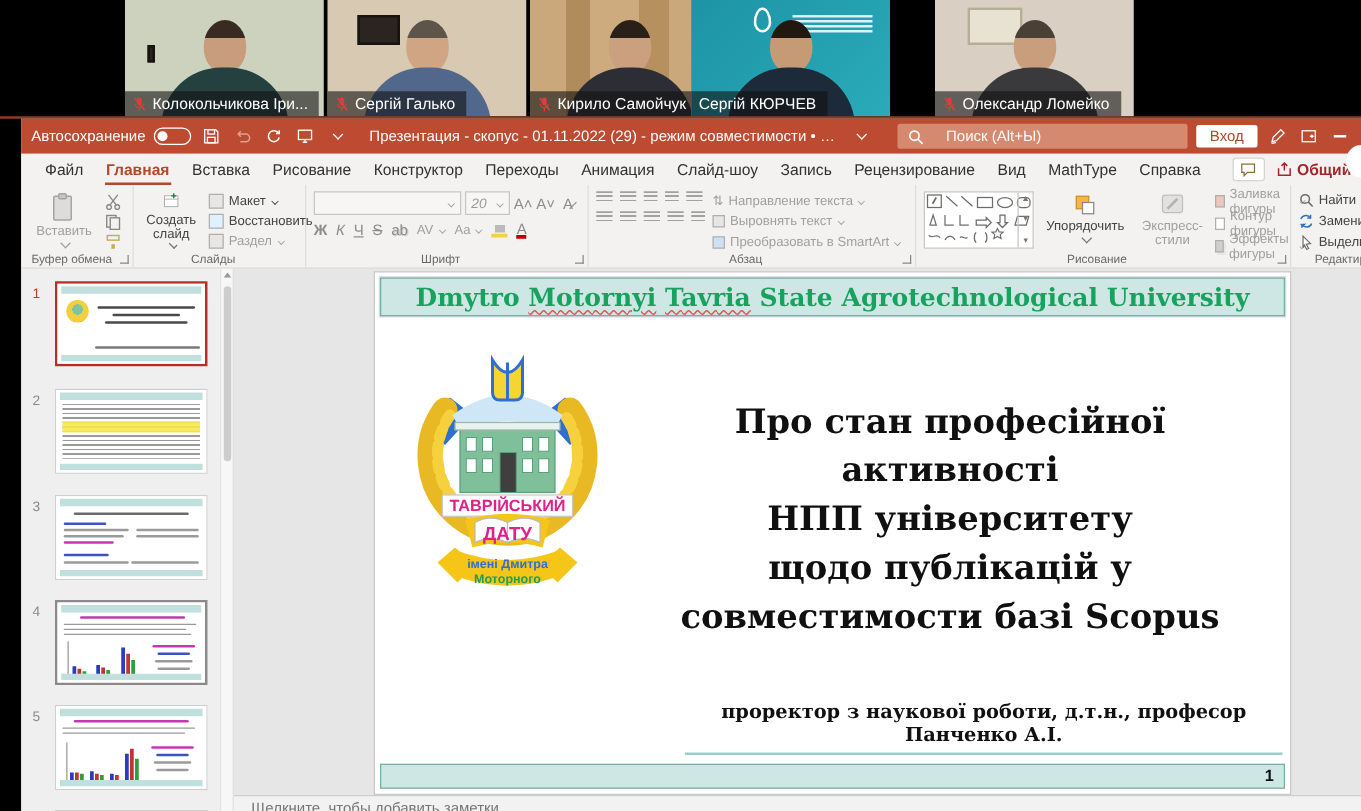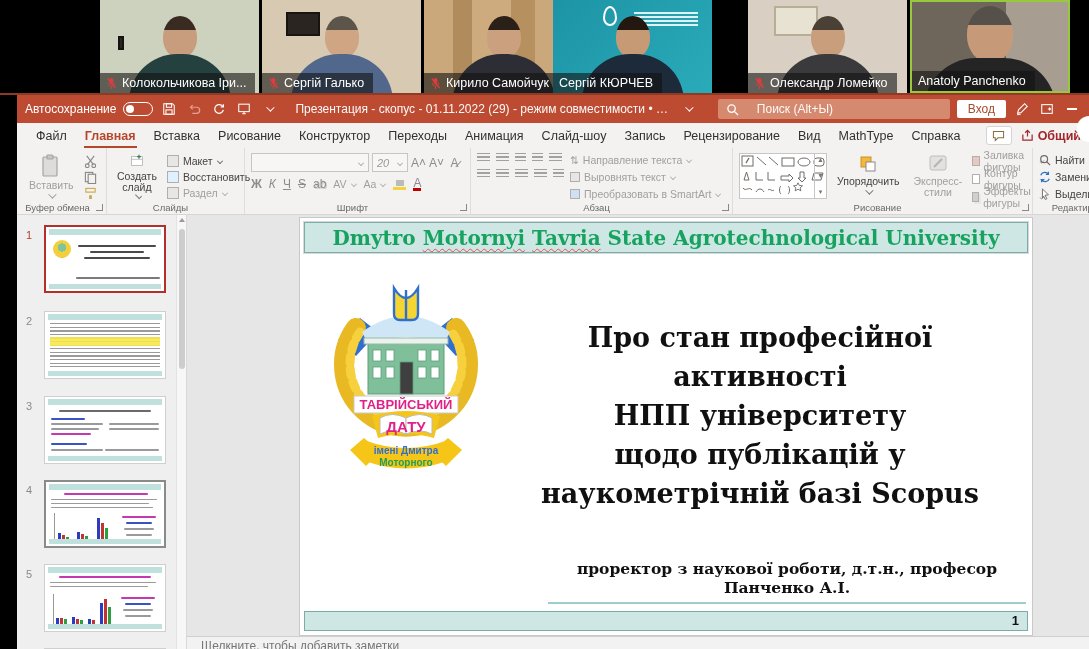--- a/index.html
+++ b/index.html
@@ -197,26 +197,20 @@
               <rect x="4" y="1" width="4" height="7" rx="2" fill="#e03c3c"></rect>
               <path d="M2.5 6.5a3.5 3.5 0 0 0 7 0" stroke="#e03c3c" fill="none"></path>
               <line x1="6" y1="10" x2="6" y2="13" stroke="#e03c3c"></line>
               <line x1="2" y1="1.5" x2="10.5" y2="12" stroke="#e03c3c" stroke-width="1.5"></line>
             </svg>
         </span>
         <span>Олександр Ломейко</span>
       </div>
     </div>
 
-    <div class="tile t6 active" style="left:910px; width:160px; background:linear-gradient(90deg,#6e655b 0 60%,#a79d90 60%);">
-      <div class="person" style="--hair:#55504a; --skin:#c69a78; --torso:#242424;"></div>
-      <div class="name-tag">
-        <span>Anatoly Panchenko</span>
-      </div>
-    </div>
   </div>
 
   <div class="win-top-edge"></div>
   <div class="zoom-edge"></div>
 
   <div class="ppt">
 
     <div class="titlebar">
       <span>Автосохранение</span>
       <span class="toggle">
@@ -710,21 +704,21 @@
               <path d="M44 170 q42 16 84 0 l-4 22 q-38 13-76 0 Z" fill="#f5c518"></path>
               <text x="86" y="184" text-anchor="middle" font-family="Liberation Sans, sans-serif" font-size="10" font-weight="bold" fill="#2f6fd0">імені Дмитра</text>
               <text x="86" y="196" text-anchor="middle" font-family="Liberation Sans, sans-serif" font-size="10" font-weight="bold" fill="#1f9e5a">Моторного</text>
             </svg>
           </div>
 
           <div class="title-lines">
             <div>Про стан професійної активності</div>
             <div>НПП університету</div>
             <div>щодо публікацій у</div>
-            <div>наукометрічній базі Scopus</div>
+            <div>совместимости базі Scopus</div>
           </div>
 
           <div class="subtitle">проректор з наукової роботи, д.т.н., професор Панченко А.І.</div>
 
           <div class="pageband">
             <span class="pagenum">1</span>
           </div>
         </div>
 
         <div class="notes">

